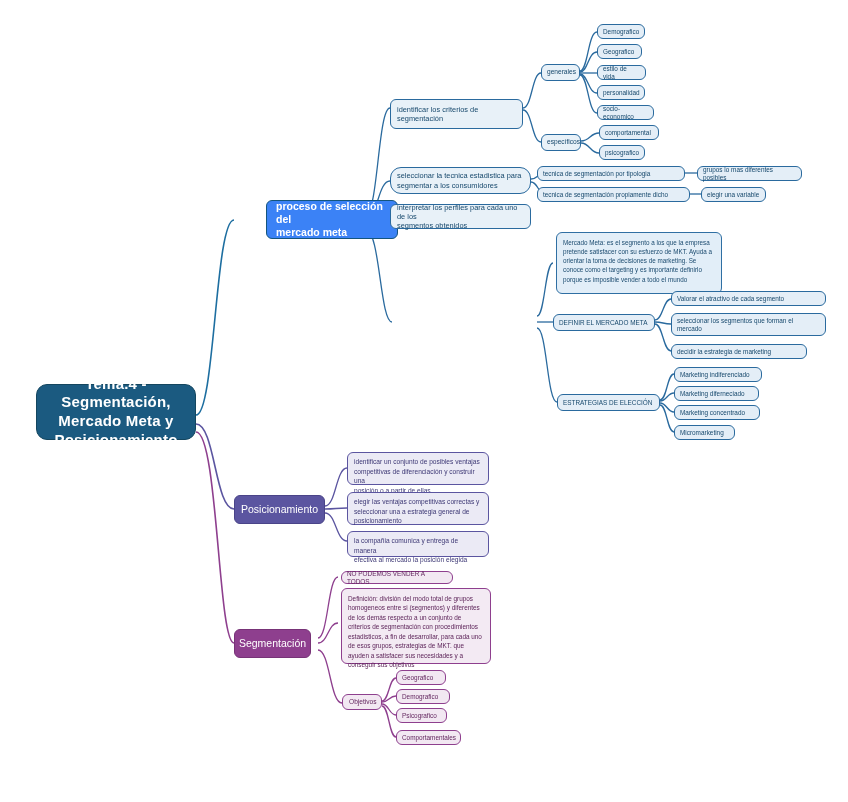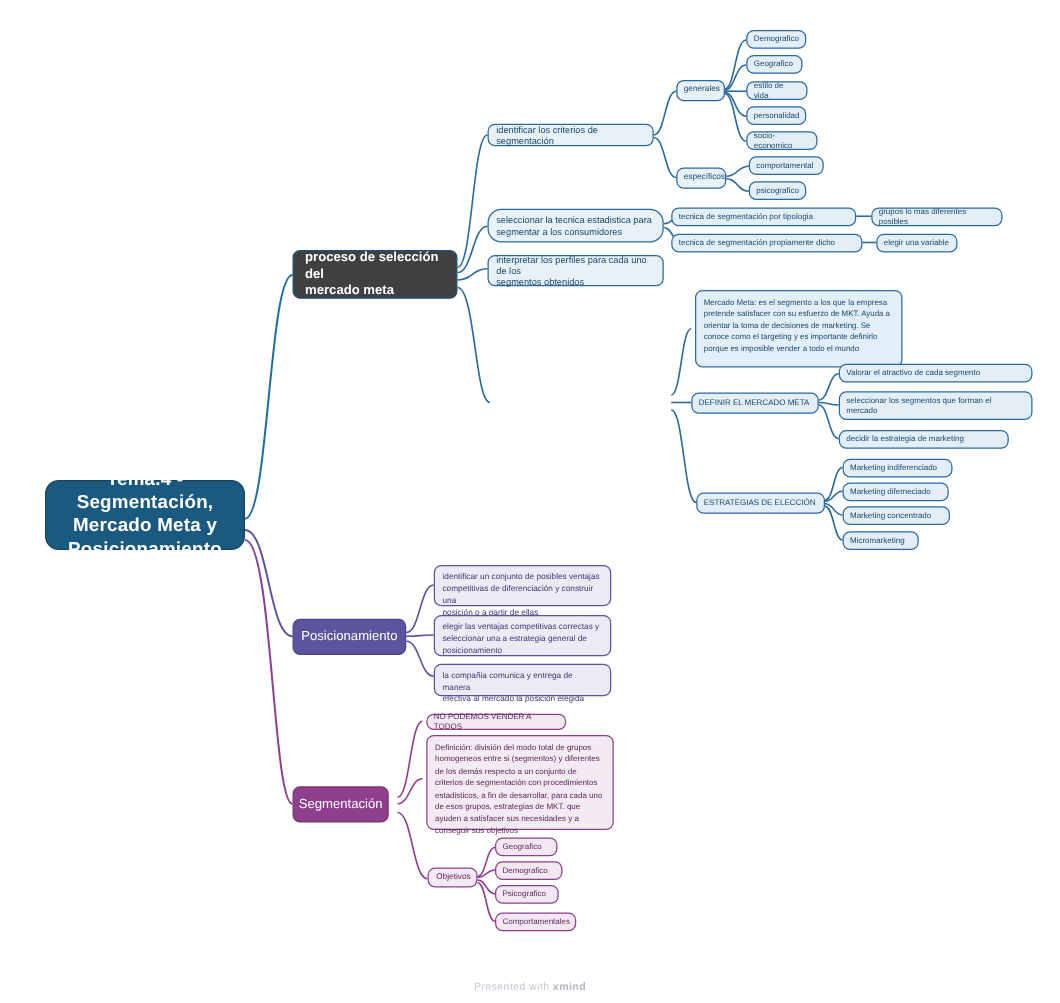--- a/index.html
+++ b/index.html
@@ -39,27 +39,28 @@
     font-size: 15px;
     font-weight: bold;
     text-align: center;
     justify-content: center;
     padding: 8px 10px;
     letter-spacing: .2px;
   }
 
   
   .main-blue {
-    background: #404040;
+    background: #3b82f6;
     border: 1px solid #155madjust;
     border: 1px solid #14557d;
     color: #ffffff;
     font-size: 10.5px;
     font-weight: bold;
     padding: 6px 9px;
+    margin-left: 32px;
   }
   .b1 {
     background: #e8f1f8;
     border: 1px solid #2a6a9e;
     color: #16486c;
     font-size: 7.4px;
     padding: 4px 6px;
   }
   .b2 {
     background: #e8f1f8;
@@ -236,21 +237,21 @@
   </svg>
 
   <div class="node root" style="left:36px; top:384px; width:160px; height:56px;">Tema.4 -
 Segmentación,
 Mercado Meta y
 Posicionamiento</div>
 
   <div class="node main-blue" style="left:234px; top:200px; width:132px; height:39px;">proceso de selección del
 mercado meta</div>
 
-  <div class="node b1" style="left:390px; top:99px; width:133px; height:18px;">identificar los criterios de segmentación</div>
+  <div class="node b1" style="left:390px; top:99px; width:133px; height:30px;">identificar los criterios de segmentación</div>
 
   <div class="node b2" style="left:541px; top:64px; width:39px; height:17px;">generales</div>
 
   <div class="node b3" style="left:597px; top:24px; width:48px; height:15px;">Demografico</div>
   <div class="node b3" style="left:597px; top:44px; width:45px; height:15px;">Geografico</div>
   <div class="node b3" style="left:597px; top:65px; width:49px; height:15px;">estilo de vida</div>
   <div class="node b3" style="left:597px; top:85px; width:48px; height:15px;">personalidad</div>
   <div class="node b3" style="left:597px; top:105px; width:57px; height:15px;">socio-economico</div>
 
   <div class="node b2" style="left:541px; top:134px; width:40px; height:17px;">específicos</div>
@@ -304,17 +305,14 @@
 
   <div class="node mdef" style="left:341px; top:588px; width:150px; height:76px;">Definición: división del modo total de grupos homogeneos entre si (segmentos) y diferentes de los demás respecto a un conjunto de criterios de segmentación con procedimientos estadisticos, a fin de desarrollar, para cada uno de esos grupos, estrategias de MKT. que ayuden a satisfacer sus necesidades y a conseguir sus objetivos</div>
 
   <div class="node m2" style="left:342px; top:694px; width:40px; height:16px;">Objetivos</div>
 
   <div class="node m1" style="left:396px; top:670px; width:50px; height:15px;">Geografico</div>
   <div class="node m1" style="left:396px; top:689px; width:54px; height:15px;">Demografico</div>
   <div class="node m1" style="left:396px; top:708px; width:51px; height:15px;">Psicografico</div>
   <div class="node m1" style="left:396px; top:730px; width:65px; height:15px;">Comportamentales</div>
 
-  <div class="footer">
-    <span>Presented with </span><b>xmind</b>
-  </div>
 
 </div>
 
 </body></html>

